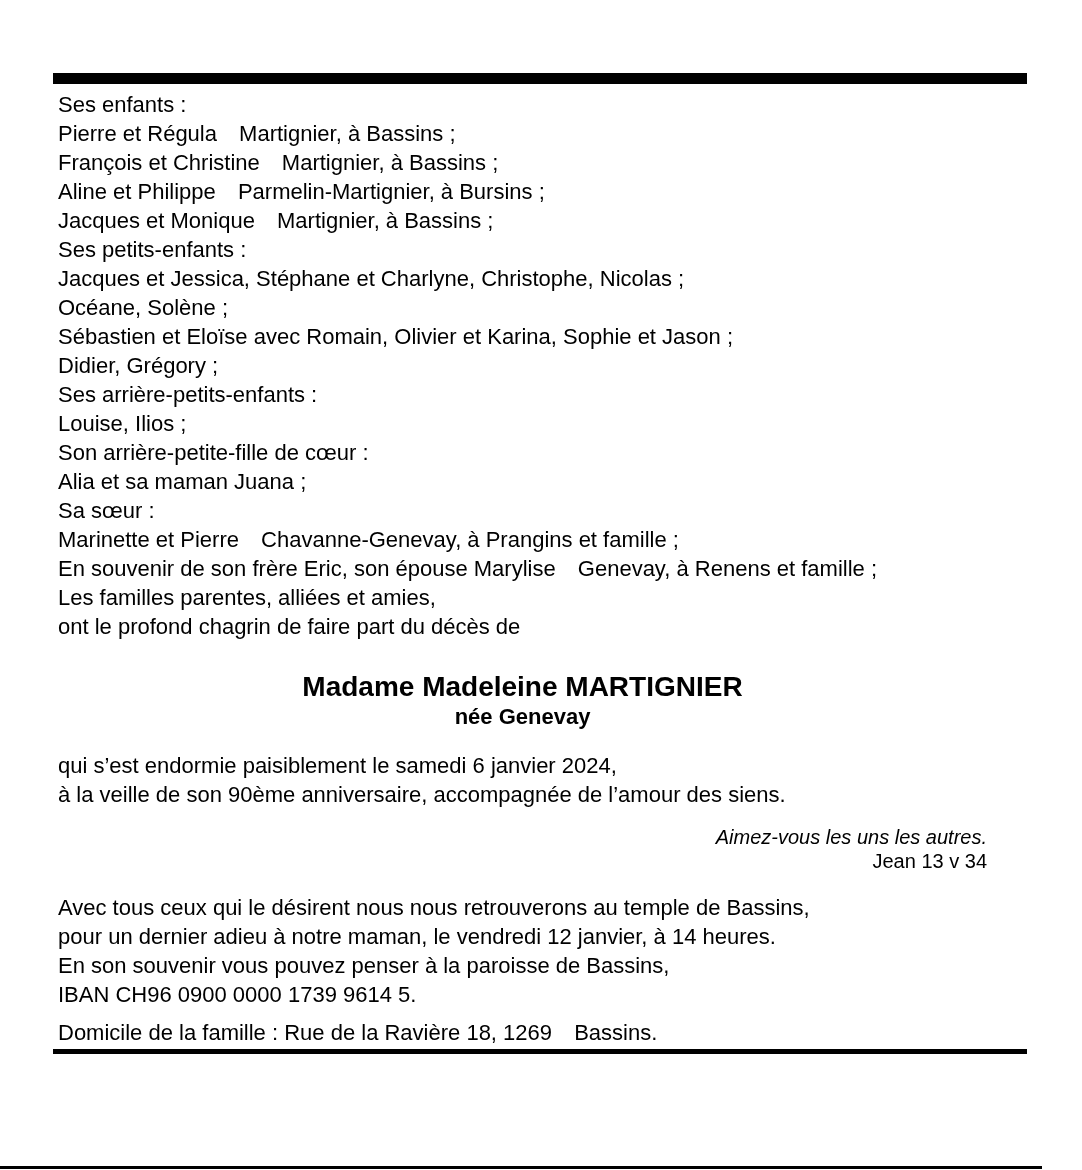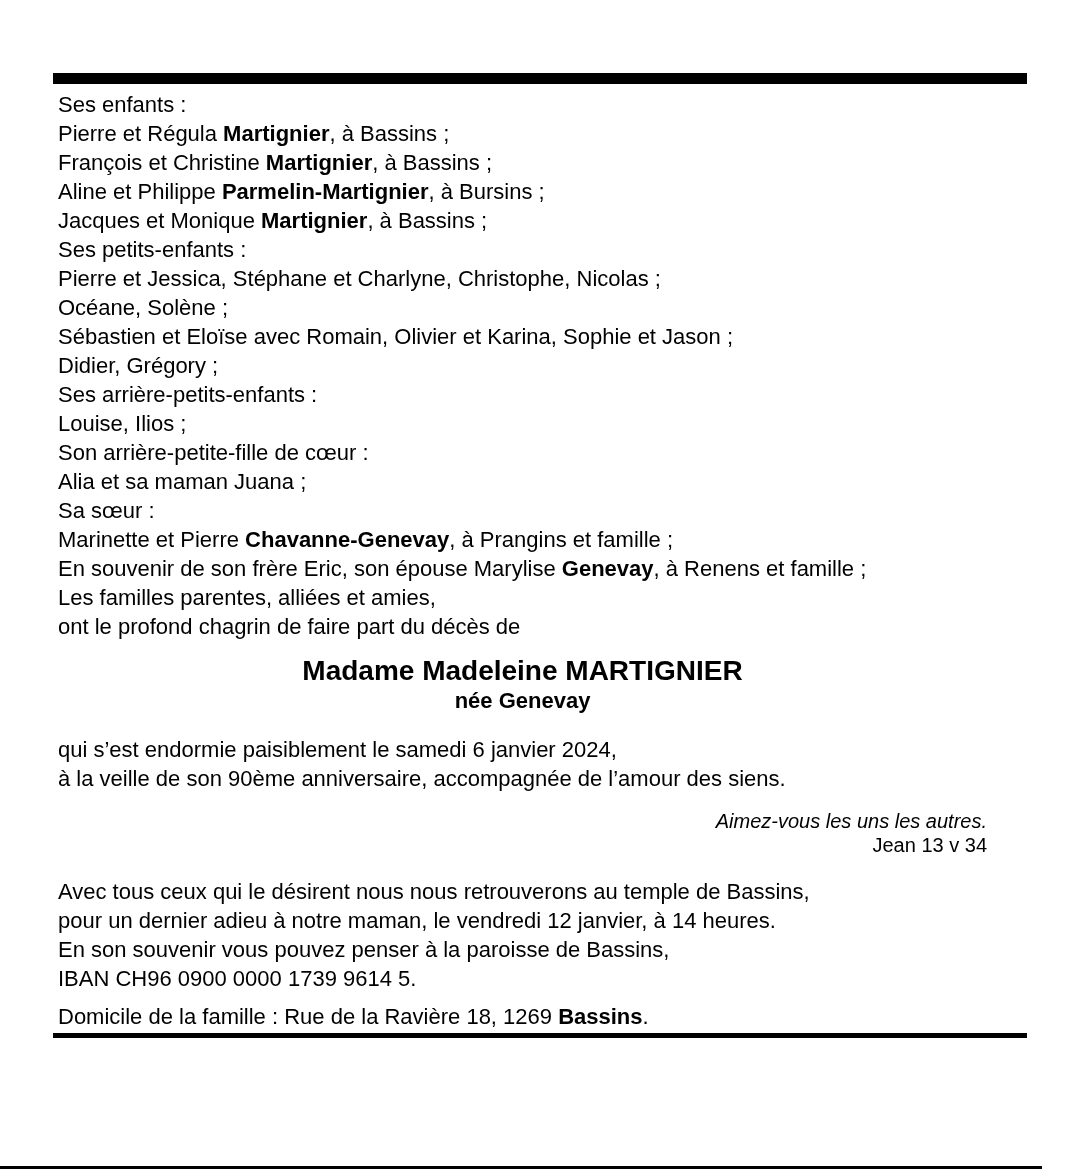--- a/index.html
+++ b/index.html
@@ -25,21 +25,21 @@
     width: 974px;
     height: 11px;
     background: #000000;
     margin-left: -5px;
     margin-bottom: 6px;
   }
   .family-list .text-line {
     white-space: nowrap;
   }
   .title-block {
-    margin-top: 14px;
+    margin-top: 30px;
     text-align: center;
   }
   .deceased-title {
     font-size: 28px;
     font-weight: bold;
     line-height: 31px;
   }
   .maiden-subtitle {
     font-size: 22px;
     line-height: 29px;
@@ -71,38 +71,38 @@
     margin-top: 2px;
   }
   .page-edge-line {
     position: absolute;
     left: 0;
     top: 1166px;
     width: 1082px;
     height: 3px;
     background: #000000;
   }
-  .b { font-weight: bold; }
+  .b { font-weight: normal; margin-left: 16px; }
 </style>
 </head>
 <body>
 
 <div class="page">
   <div class="content">
 
     <div class="top-rule"></div>
 
     <div class="family-list">
         <div class="text-line">Ses enfants :</div>
         <div class="text-line"><span>Pierre et Régula </span><span class="b">Martignier</span><span>, à Bassins ;</span></div>
         <div class="text-line"><span>François et Christine </span><span class="b">Martignier</span><span>, à Bassins ;</span></div>
         <div class="text-line"><span>Aline et Philippe </span><span class="b">Parmelin-Martignier</span><span>, à Bursins ;</span></div>
         <div class="text-line"><span>Jacques et Monique </span><span class="b">Martignier</span><span>, à Bassins ;</span></div>
         <div class="text-line">Ses petits-enfants :</div>
-        <div class="text-line">Pierre et Jessica, Stéphane et Charlyne, Christophe, Nicolas ;</div>
+        <div class="text-line">Jacques et Jessica, Stéphane et Charlyne, Christophe, Nicolas ;</div>
         <div class="text-line">Océane, Solène ;</div>
         <div class="text-line">Sébastien et Eloïse avec Romain, Olivier et Karina, Sophie et Jason ;</div>
         <div class="text-line">Didier, Grégory ;</div>
         <div class="text-line">Ses arrière-petits-enfants :</div>
         <div class="text-line">Louise, Ilios ;</div>
         <div class="text-line">Son arrière-petite-fille de cœur :</div>
         <div class="text-line">Alia et sa maman Juana ;</div>
         <div class="text-line">Sa sœur :</div>
         <div class="text-line"><span>Marinette et Pierre </span><span class="b">Chavanne-Genevay</span><span>, à Prangins et famille ;</span></div>
         <div class="text-line"><span>En souvenir de son frère Eric, son épouse Marylise </span><span class="b">Genevay</span><span>, à Renens et famille ;</span></div>

